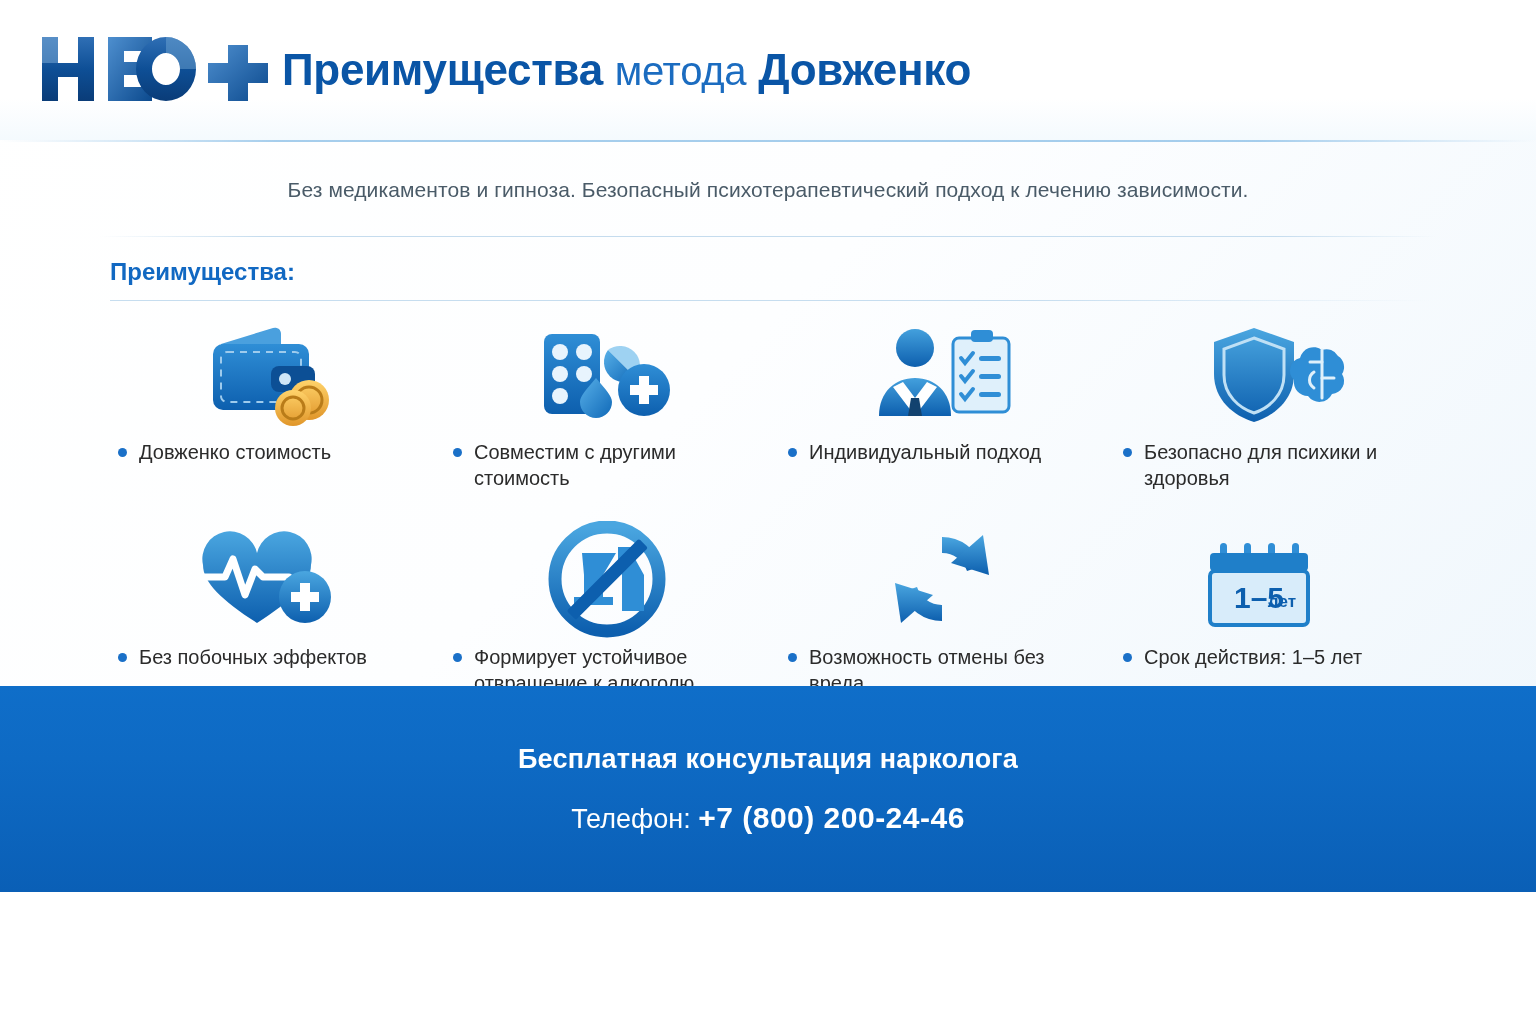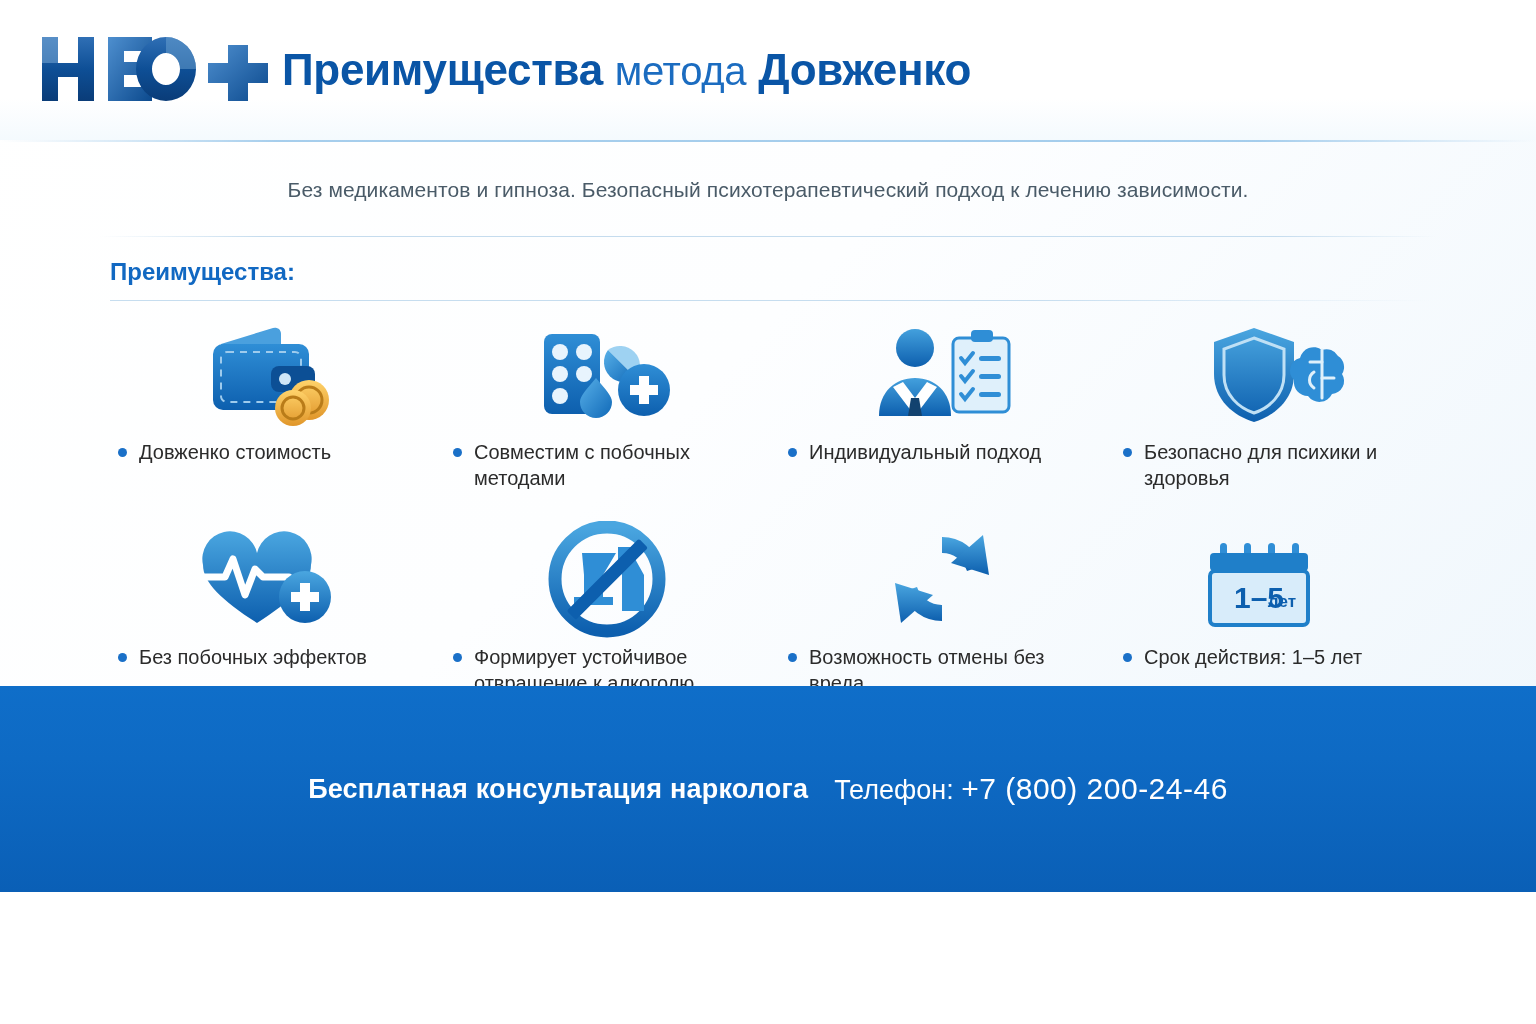--- a/index.html
+++ b/index.html
@@ -99,27 +99,27 @@
     margin-top: 8px;
   }
   .cell-label .txt { max-width: 260px; }
 
   
   .footer {
     position: absolute; left: 0; bottom: 0;
     width: 1536px; height: 206px;
     background: linear-gradient(180deg, #0f6ec9 0%, #0e6ac4 35%, #0a5fb6 100%);
     color: #ffffff;
-    display: flex; 
+    display: flex; flex-direction: column;
     align-items: center; justify-content: center;
     gap: 26px;
   }
   .footer-title { font-size: 27px; font-weight: 700; letter-spacing: .2px; }
   .footer-phone { font-size: 27px; font-weight: 400; }
-  .footer-phone .num { font-weight: 400; font-size: 30px; letter-spacing: .5px; }
+  .footer-phone .num { font-weight: 700; font-size: 30px; letter-spacing: .5px; }
 </style>
 </head>
 <body>
 
 <div class="page">
 
   <div class="header">
 
     <div class="logo">
       <svg width="232" height="78" viewBox="0 0 232 78" aria-hidden="true">
@@ -214,21 +214,21 @@
           <circle cx="38" cy="80" r="8" fill="#e8f4fd"></circle>
           <path d="M86 34 a20 20 0 0 1 28 28 l-28 -28z" fill="#9ed2f2"></path>
           <path d="M86 34 a20 20 0 0 0 28 28 l-28 -28z" fill="url(#p2)"></path>
           <path d="M74 62 c10 12 16 18 16 24 a16 16 0 0 1 -32 0 c0 -6 6 -12 16 -24z" fill="url(#p2)"></path>
           <circle cx="122" cy="74" r="26" fill="url(#p1)"></circle>
           <path d="M117 60 h10 v9 h9 v10 h-9 v9 h-10 v-9 h-9 V69 h9z" fill="#ffffff"></path>
         </svg>
       </div>
       <div class="cell-label">
         <span class="bullet"></span>
-        <span class="txt">Совместим с побочных методами</span>
+        <span class="txt">Совместим с другими стоимость</span>
       </div>
     </div>
 
     <div class="cell">
       <div class="icon-wrap">
         <svg width="170" height="120" viewBox="0 0 170 120" aria-hidden="true">
           <defs>
             <linearGradient id="d1" x1="0" y1="0" x2="0" y2="1">
               <stop offset="0" stop-color="#43a0dd"></stop>
                 <stop offset="1" stop-color="#0d5fae"></stop>

